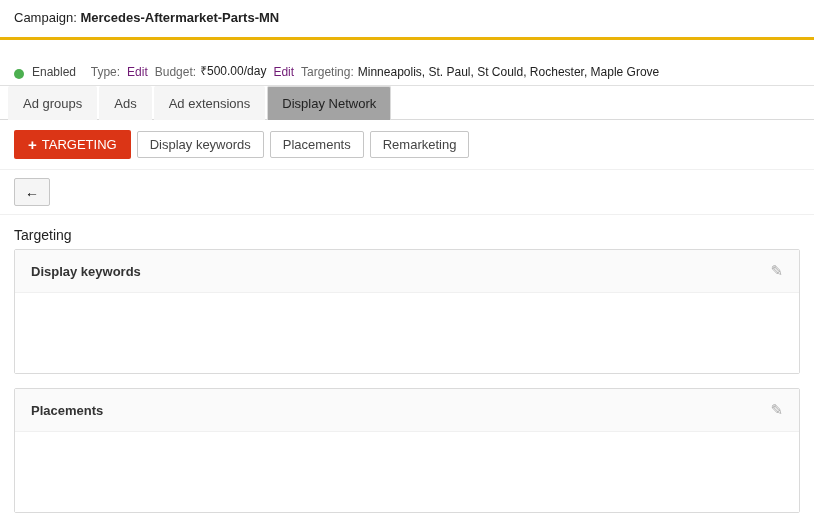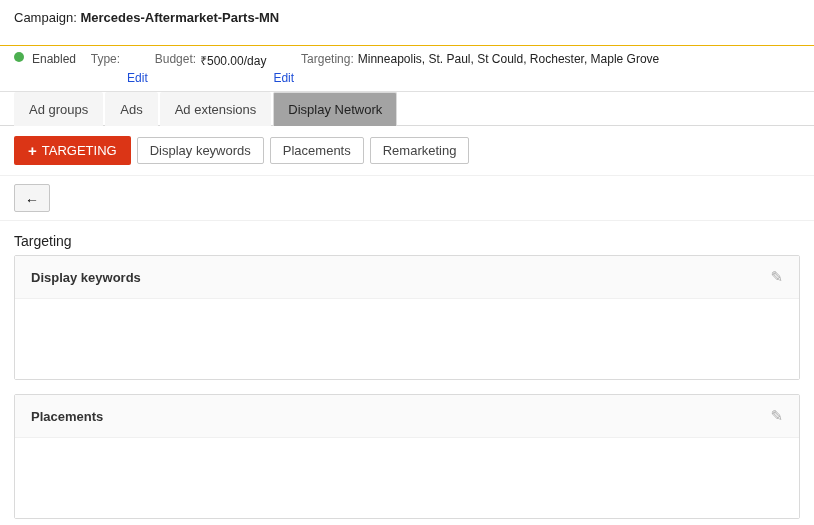--- a/index.html
+++ b/index.html
@@ -5,59 +5,59 @@
     * { box-sizing: border-box; margin: 0; padding: 0; }
     body {
       font-family: Arial, sans-serif;
       font-size: 13px;
       color: #222;
       background: #fff;
       width: 814px;
       min-height: 525px;
     }
     .campaign-header {
-      padding: 10px 14px 20px 14px;
-      border-bottom: 1px solid #eab308;
+      padding: 10px 14px 12px 14px;
+      border-bottom: 3px solid #eab308;
       font-size: 13px;
     }
     .campaign-header .campaign-title {
       font-weight: bold;
     }
     .status-bar {
       padding: 6px 14px;
       font-size: 12px;
       color: #444;
       border-bottom: 1px solid #e0e0e0;
       display: flex;
-      align-items: flex-start;
+      align-items: flex-end;
       flex-wrap: wrap;
       gap: 4px;
     }
     .status-dot {
       width: 10px;
       height: 10px;
       border-radius: 50%;
       background: #4caf50;
       display: inline-block;
       margin-right: 4px;
     }
     .status-bar .label { color: #666; }
     .status-bar .value { color: #222; }
     .edit-link {
-      color: #1d4ed8;
+      color: #701a75;
       text-decoration: none;
       cursor: pointer;
       margin-left: 3px;
       margin-right: 3px;
       margin-top: 19px;
     }
     .tabs-bar {
       display: flex;
       border-bottom: 1px solid #dadada;
-      padding: 0 14px;
+      padding: 0 8px;
       margin-top: 0;
     }
     .tab {
       padding: 9px 14px;
       font-size: 13px;
       color: #444;
       cursor: pointer;
       border: 1px solid transparent;
       border-bottom: none;
       margin-bottom: -1px;

